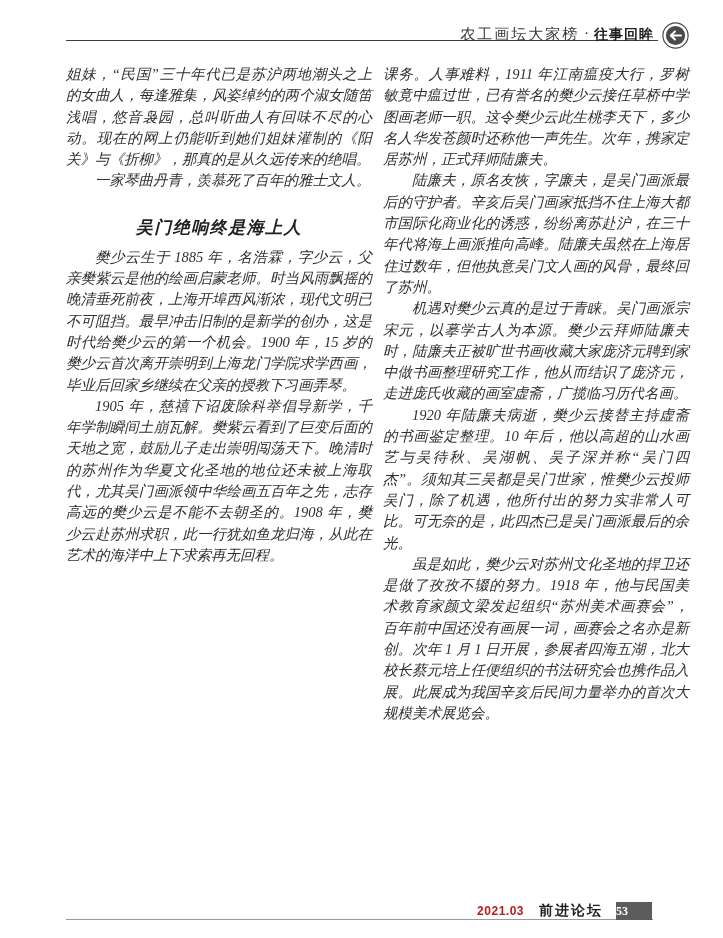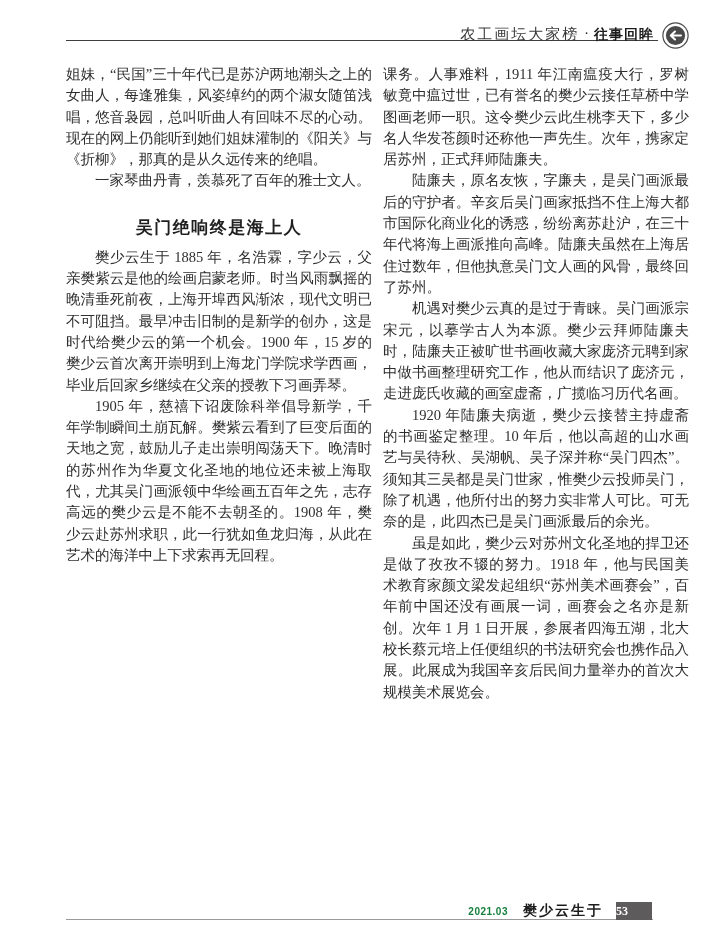--- a/index.html
+++ b/index.html
@@ -15,35 +15,35 @@
   }
   
   .hdr{position:absolute; top:0; left:0; right:0; height:66px;}
   .hdr-rule{position:absolute; top:40px; left:66px; width:592px; border-top:1.5px solid var(--rule_dark);}
   .hdr-row{position:absolute; top:20px; right:34px; display:flex; align-items:center; line-height:22px;}
   .hdr-series{font-size:15px; color:#3a3a3a; letter-spacing:2px; font-style:normal;}
   .hdr-dot{font-size:14px; margin:0 5px; color:#222;}
   .hdr-section{font-family:"Liberation Sans","DejaVu Sans",sans-serif; font-weight:bold; font-size:14px; color:#1c1c1c; letter-spacing:1px;}
   .hdr-icon{width:27px; height:27px; margin-left:8px; position:relative; top:2px;}
   
-  .cols{position:absolute; top:64px; left:66px; width:623px; display:flex;}
+  .cols{position:absolute; top:64px; left:66px; width:623px; display:flex;font-style:italic;}
   .col{width:306px; font-size:14.5px; line-height:21.3px; text-align:justify;}
   .col-left{margin-right:11px;}
   .col p{text-indent:2em;}
   .col p.cont{text-indent:0;}
   .col h2{
     font-size:17px; line-height:22px; font-weight:bold; text-align:center;
     letter-spacing:1.5px; margin:25px 0 8px; color:#1f1f1f; text-indent:0;
     font-family:"Liberation Serif","DejaVu Serif",serif;
   }
   
   .ftr{position:absolute; left:0; right:0; bottom:0; height:54px;}
   .ftr-rule{position:absolute; top:35px; left:66px; width:587px; border-top:1px solid var(--rule_light);}
   .ftr-row{position:absolute; top:18px; right:71px; display:flex; align-items:center;}
-  .ftr-issue{font-family:"Liberation Sans","DejaVu Sans",sans-serif; font-size:10px; color:#15803d; font-weight:bold; letter-spacing:.5px;}
+  .ftr-issue{font-family:"Liberation Sans","DejaVu Sans",sans-serif; font-size:12px; color:#b91c1c; font-weight:bold; letter-spacing:.5px;}
   .ftr-journal{font-size:14px; font-weight:bold; color:#1c1c1c; margin-left:15px; letter-spacing:2px;}
   .ftr-badge{
     margin-left:13px; width:36px; height:18px; background:var(--badge_bg);
     color:var(--badge_text); font-size:12px; font-weight:bold; text-align:left;
     line-height:18px; font-family:"Liberation Serif","DejaVu Serif",serif;
   }
 </style>
 </head>
 <body>
 
@@ -79,18 +79,18 @@
       <p>机遇对樊少云真的是过于青睐。吴门画派宗宋元，以摹学古人为本源。樊少云拜师陆廉夫时，陆廉夫正被旷世书画收藏大家庞济元聘到家中做书画整理研究工作，他从而结识了庞济元，走进庞氏收藏的画室虚斋，广揽临习历代名画。</p>
       <p>1920 年陆廉夫病逝，樊少云接替主持虚斋的书画鉴定整理。10 年后，他以高超的山水画艺与吴待秋、吴湖帆、吴子深并称“吴门四杰”。须知其三吴都是吴门世家，惟樊少云投师吴门，除了机遇，他所付出的努力实非常人可比。可无奈的是，此四杰已是吴门画派最后的余光。</p>
       <p>虽是如此，樊少云对苏州文化圣地的捍卫还是做了孜孜不辍的努力。1918 年，他与民国美术教育家颜文梁发起组织“苏州美术画赛会”，百年前中国还没有画展一词，画赛会之名亦是新创。次年 1 月 1 日开展，参展者四海五湖，北大校长蔡元培上任便组织的书法研究会也携作品入展。此展成为我国辛亥后民间力量举办的首次大规模美术展览会。</p>
     </section>
   </div>
 
   <div class="ftr">
     <div class="ftr-rule"></div>
     <div class="ftr-row">
       <span class="ftr-issue">2021.03</span>
-      <span class="ftr-journal">樊少云生于</span>
+      <span class="ftr-journal">前进论坛</span>
       <span class="ftr-badge">53</span>
     </div>
   </div>
 
 </div>
 
 </body></html>

